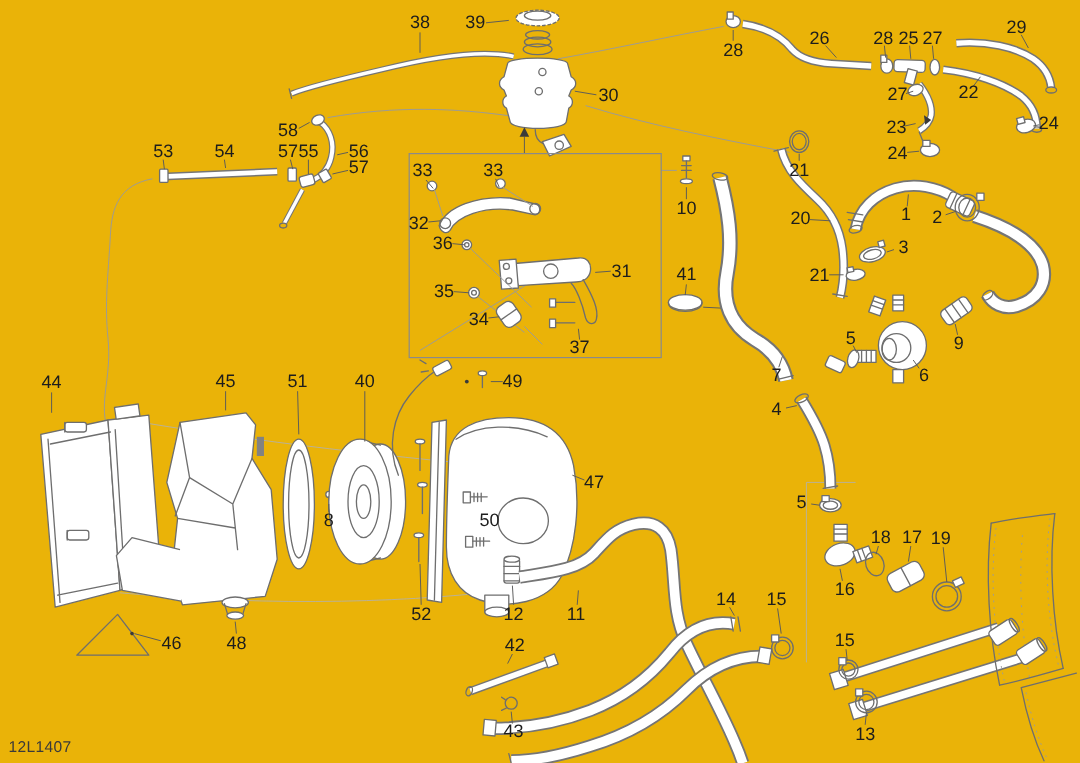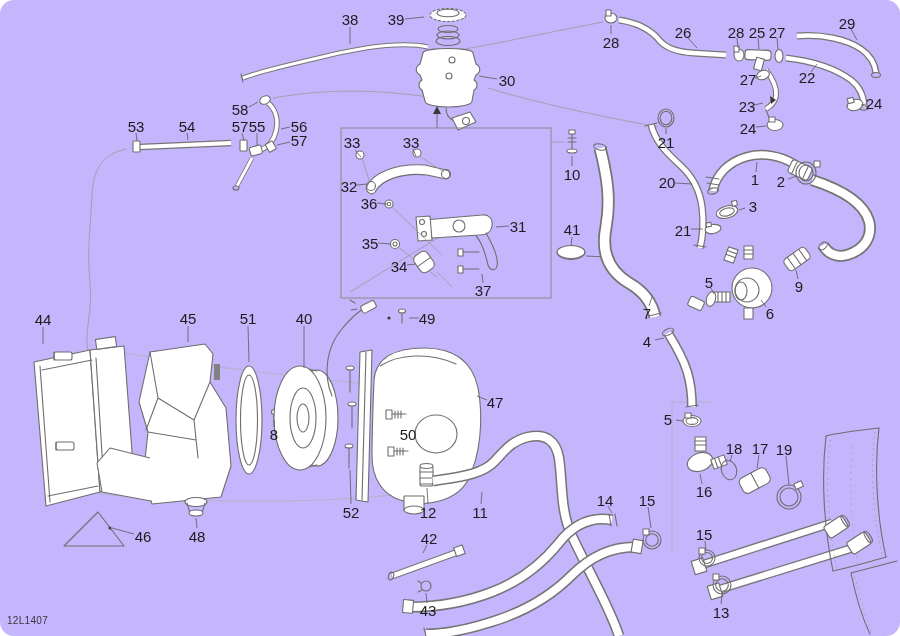--- a/index.html
+++ b/index.html
@@ -1,27 +1,27 @@
 <!DOCTYPE html>
 <html><head>
 <meta charset="utf-8">
 <style>
   html,body{margin:0;padding:0;background:#fff;width:900px;height:636px;overflow:hidden;}
-  #stage{position:relative;width:900px;height:636px;background:#c4b5fd;font-family:"Liberation Sans",sans-serif;border-radius:14px;}
+  #stage{position:relative;width:900px;height:636px;background:#eab308;font-family:"Liberation Sans",sans-serif;}
   svg{position:absolute;left:0;top:0;}
   .art{stroke:#6e6e6e;fill:none;stroke-width:1.1;stroke-linecap:round;stroke-linejoin:round;}
   .artf{stroke:#6e6e6e;fill:#fff;stroke-width:1.1;stroke-linejoin:round;}
   .thin{stroke:#9a9a9a;fill:none;stroke-width:0.8;}
   .axis{stroke:#b0b0b0;fill:none;stroke-width:0.7;}
   .to{stroke:#757575;fill:none;stroke-linecap:butt;}
   .ti{stroke:#ffffff;fill:none;stroke-linecap:butt;}
   .dk{fill:#828282;stroke:none;}
   .leader{stroke:#5a5a5a;stroke-width:0.8;}
   .part-num{font-family:"Liberation Sans",sans-serif;font-size:15px;fill:#1d1d1d;}
-  #doc-code{position:absolute;left:7px;top:615px;font-size:10px;color:#3a3a3a;letter-spacing:0.3px;}
+  #doc-code{position:absolute;left:7px;top:615px;font-size:13px;color:#3a3a3a;letter-spacing:0.3px;}
 </style>
 </head>
 <body>
 
 <div id="stage">
 <svg width="900" height="636" viewBox="0 0 900 636">
   <defs>
     <path id="h38" d="M243,78 C258,72 292,64 318,58 C346,51 396,40 428,47"></path>
     <path id="h26" d="M619,20 C640,23 652,31 660,41 C667,49 678,52 693,53 L726,55"></path>
     <path id="h22" d="M786,58 C812,61 836,69 851,80 C861,88 864,97 864,107"></path>

